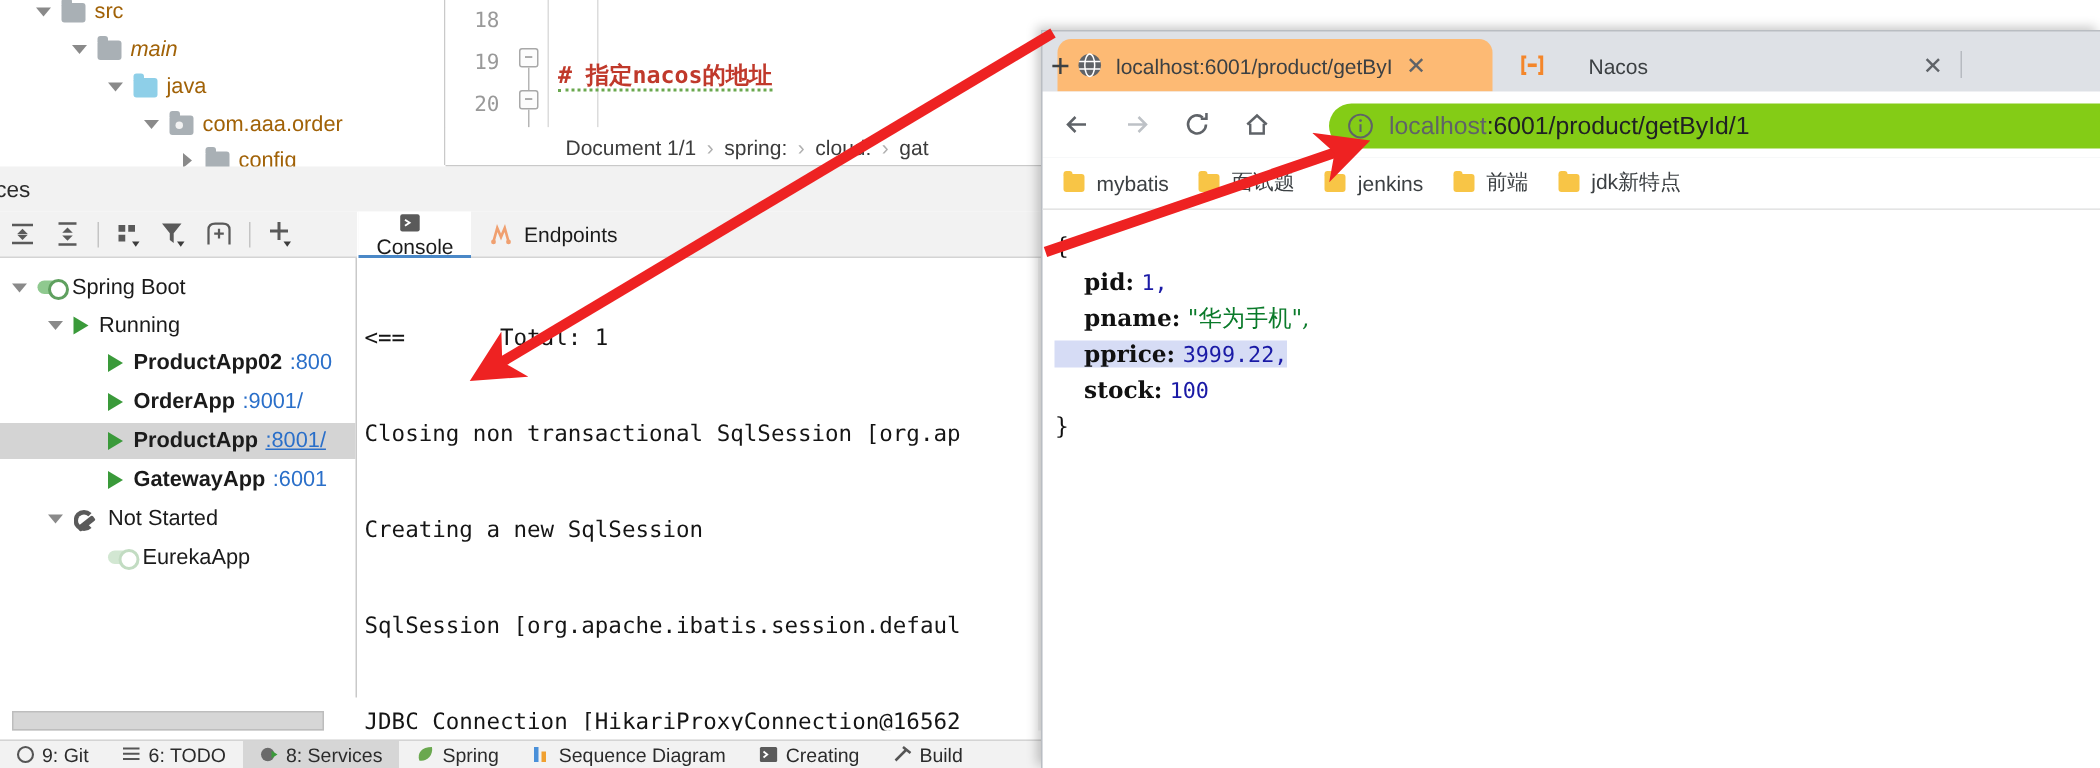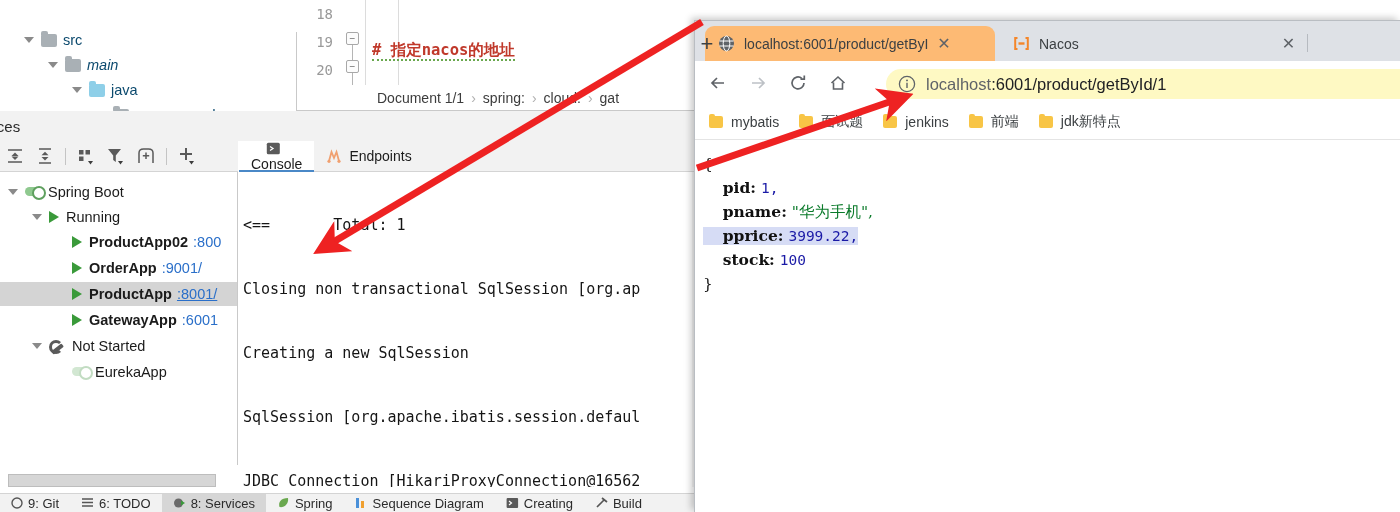--- a/index.html
+++ b/index.html
@@ -12,23 +12,22 @@
     -webkit-font-smoothing: antialiased;
   }
   #root { position: relative; width: 1400px; height: 512px; }
 
   
   .ide { position: absolute; inset: 0; background: #ffffff; }
 
   
   .proj-tree {
     position: absolute; left: 0; top: 0; width: 297px; height: 110px;
-    background: #ffffff; font-size: 14.5px; color: #0c4a6e;
+    background: #ffffff; font-size: 14.5px; color: #a16207;
     border-right: 1px solid #c9c9c9;
-    margin-top: 32px;
   }
   .ptrow { position: absolute; height: 22px; display: flex; align-items: center; white-space: nowrap; }
   .tri { width: 11px; height: 11px; margin-right: 6px; flex: 0 0 auto; position: relative; }
   .tri.down::after {
     content: ""; position: absolute; left: 0; top: 2px;
     border-left: 5.5px solid transparent; border-right: 5.5px solid transparent;
     border-top: 6px solid #8a8a8a;
   }
   .tri.right::after {
     content: ""; position: absolute; left: 2px; top: 0px;
@@ -183,21 +182,21 @@
   .newtab { position: absolute; top: 11px; width: 24px; height: 24px; color: #3c4043;
             display: flex; align-items: center; justify-content: center; font-size: 22px; }
 
   .navbar { position: absolute; left: 0; top: 40px; width: 706px; height: 44px; background: #ffffff;
             display: flex; align-items: center; }
   .nav-btn { width: 34px; height: 34px; margin-left: 6px; display: flex; align-items: center;
              justify-content: center; color: #5f6368; flex: 0 0 auto; }
   .nav-btn.dim { color: #bdc1c6; }
   .omnibox {
     position: absolute; left: 191px; top: 48px; right: 0px; height: 30px;
-    background: #fef9c3; border-radius: 15px 0 0 15px;
+    background: #84cc16; border-radius: 15px 0 0 15px;
     display: flex; align-items: center; padding-left: 12px;
   }
   .info-ic { width: 18px; height: 18px; margin-right: 10px; flex: 0 0 auto; }
   .url { font-size: 16.5px; color: #202124; white-space: nowrap; }
   .url .scheme { color: #5f6368; }
 
   .bookmarks {
     position: absolute; left: 0; top: 84px; width: 706px; height: 34px; background: #ffffff;
     display: flex; align-items: center; padding-left: 14px;
   }
@@ -482,21 +481,21 @@
         <span class="tab-fav">
           <svg width="17" height="17" viewBox="0 0 17 17">
             <circle cx="8.5" cy="8.5" r="7.5" fill="#5f6368"></circle>
             <ellipse cx="8.5" cy="8.5" rx="3.3" ry="7.5" fill="none" stroke="#ffffff" stroke-width="1"></ellipse>
             <path d="M1.4 6 H15.6 M1.4 11 H15.6" stroke="#ffffff" stroke-width="1"></path>
           </svg>
         </span>
         <span class="tab-title">localhost:6001/product/getByI</span>
         <span class="tab-x">✕</span>
       </div>
-      <div class="tab" style="left:305px;width:283px;">
+      <div class="tab" style="left:305px;width:283px;gap:20px;">
         <span class="tab-fav">
           <svg width="17" height="17" viewBox="0 0 17 17">
             <path d="M4.5 3 H2.2 V14 H4.5" fill="none" stroke="#f4862a" stroke-width="2"></path>
             <path d="M12.5 3 H14.8 V14 H12.5" fill="none" stroke="#f4862a" stroke-width="2"></path>
             <rect x="5.5" y="7.3" width="6" height="2.4" fill="#f4862a"></rect>
           </svg>
         </span>
         <span class="tab-title">Nacos</span>
       </div>
       <div class="tab-x" style="position:absolute;left:578px;top:14px;">✕</div>

